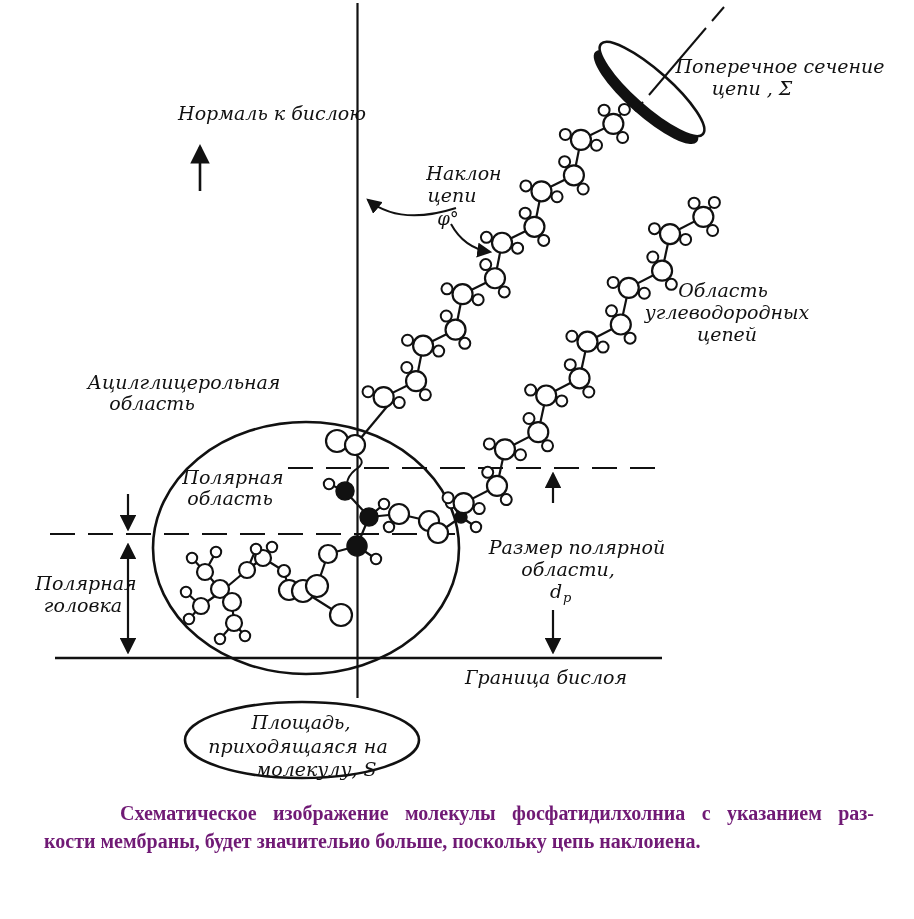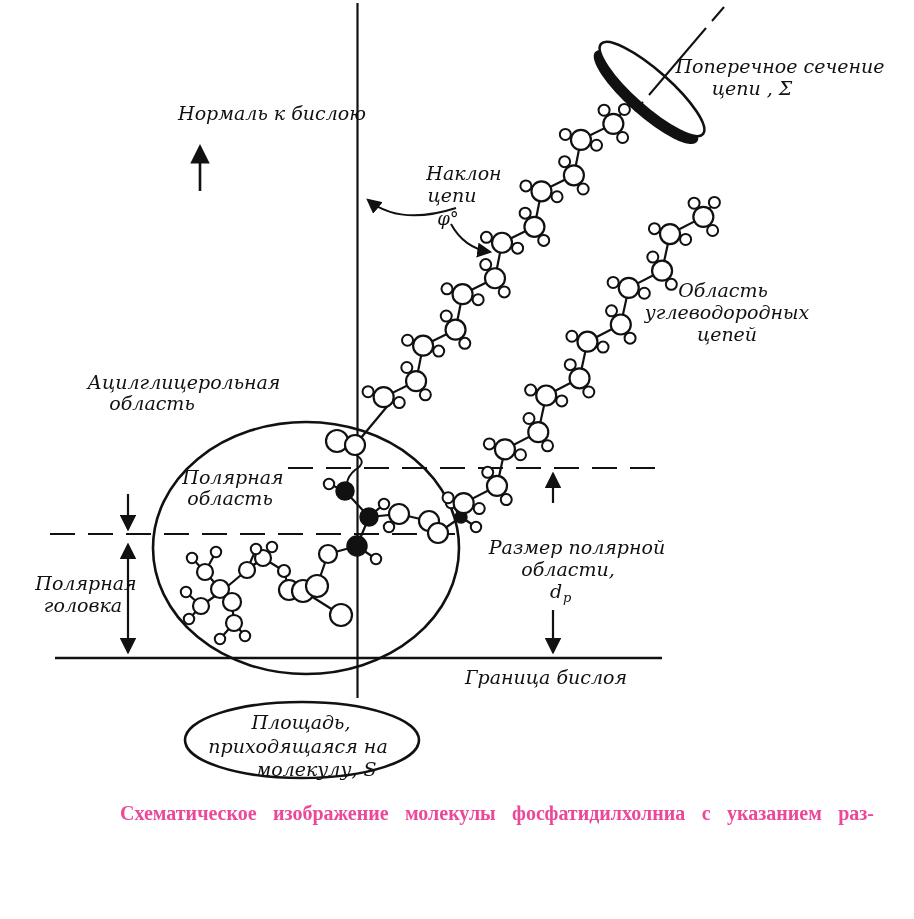--- a/index.html
+++ b/index.html
@@ -4,21 +4,21 @@
 <style>
   html,body{margin:0;padding:0;background:#ffffff;}
   .stage{position:relative;width:914px;height:919px;background:#fff;overflow:hidden;
          font-family:"DejaVu Serif",serif;}
   svg text{fill:#111;}
   .hand{font-family:"DejaVu Serif",serif;font-style:italic;font-size:19px;}
   .hand-sm{font-family:"DejaVu Serif",serif;font-style:italic;font-size:18px;}
   .sub{font-family:"DejaVu Serif",serif;font-style:italic;font-size:13px;}
   .caption{position:absolute;left:44px;top:799px;width:830px;
            font-family:"Liberation Serif",serif;font-weight:bold;
-           font-size:20px;color:#ec4899;}
+           font-size:20px;color:#701a75;}
   .cap-line{line-height:28px;text-align:justify;text-align-last:justify;white-space:normal;}
   .cap-line.first{padding-left:76px;}
   .cap-line.last{text-align:justify;text-align-last:left;}
 </style>
 </head>
 <body>
 
 <div class="stage">
 
 <svg id="diagram" width="914" height="800" viewBox="0 0 914 800">
@@ -305,15 +305,16 @@
 
   <text class="hand" text-anchor="middle" x="546" y="684">Граница бислоя</text>
 
   <text class="hand" text-anchor="middle" x="301" y="729">Площадь,</text>
   <text class="hand" text-anchor="middle" x="298" y="753">приходящаяся на</text>
   <text class="hand" text-anchor="middle" x="316" y="776">молекулу, S</text>
 </svg>
 
 <div class="caption">
   <div class="cap-line first">Схематическое изображение молекулы фосфатидилхолниа с указанием раз-</div>
+  <div class="cap-line last">кости мембраны, будет значительио больше, поскольку цепь наклоиена.</div>
 </div>
 
 </div>
 
 </body></html>

